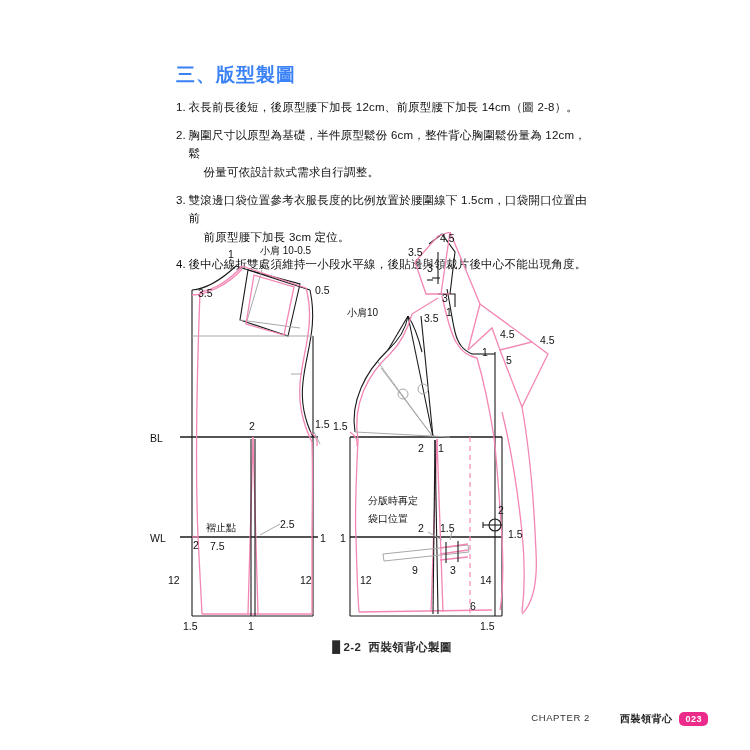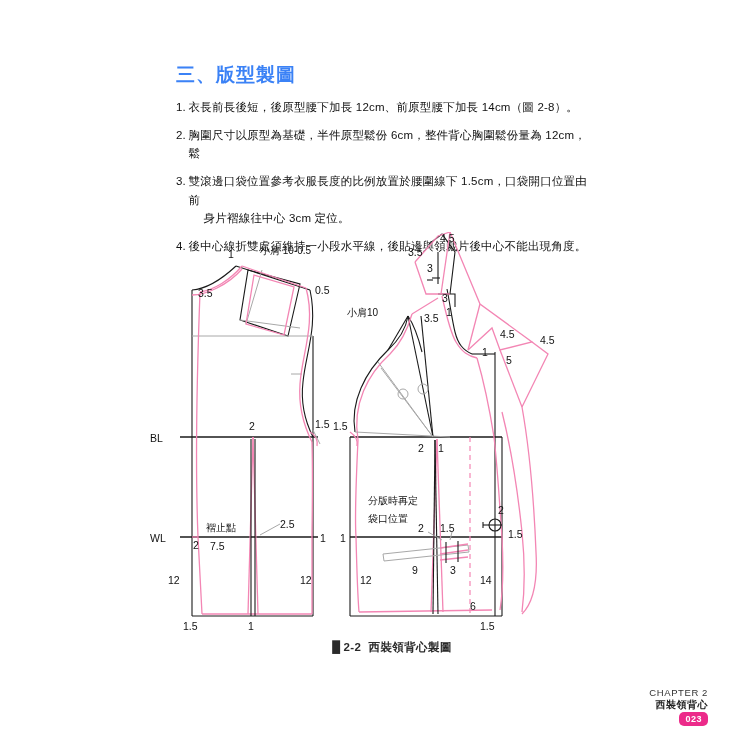--- a/index.html
+++ b/index.html
@@ -29,24 +29,24 @@
   .figure svg{display:block;}
   .fig-caption{
     position:absolute;left:10px;right:0;top:640px;text-align:center;
     font-size:11.5px;font-weight:700;color:#2a2a2a;letter-spacing:.4px;padding-left:24px;
   }
   .fig-caption .mark{display:inline-block;margin-right:2px;}
 
   
   .footer{
     position:absolute;right:42px;bottom:24px;
-    display:flex;align-items:flex-end;gap:0;flex-direction:column;
+    display:flex;align-items:flex-start;gap:7px;
   }
   .footer-chapter{font-size:9.5px;letter-spacing:.6px;color:#333;}
-  .footer-title{font-size:10px;font-weight:700;color:#222;letter-spacing:.5px;}
+  .footer-title{font-size:10px;font-weight:700;color:#222;letter-spacing:.5px;margin-left:23px;}
   .footer-page{
     background:#ec2b8a;color:#fff;font-size:9px;font-weight:700;
     padding:2px 6px 2.5px;border-radius:5px;letter-spacing:.5px;
   }
 
   
   text{font-family:"Liberation Sans","DejaVu Sans",sans-serif;fill:#111;}
 </style>
 </head>
 <body>
@@ -59,27 +59,28 @@
     <div class="step">
       <span class="step-num">1.</span>
       <span class="step-body">
         <span>衣長前長後短，後原型腰下加長 12cm、前原型腰下加長 14cm（圖 2-8）。</span>
       </span>
     </div>
     <div class="step">
       <span class="step-num">2.</span>
       <span class="step-body">
         <span>胸圍尺寸以原型為基礎，半件原型鬆份 6cm，整件背心胸圍鬆份量為 12cm，鬆</span>
+        <span class="l2">份量可依設計款式需求自行調整。</span>
       </span>
     </div>
     <div class="step">
       <span class="step-num">3.</span>
       <span class="step-body">
         <span>雙滾邊口袋位置參考衣服長度的比例放置於腰圍線下 1.5cm，口袋開口位置由前</span>
-        <span class="l2">身片褶線往中心 3cm 定位。</span>
+        <span class="l2">前原型腰下加長 3cm 定位。</span>
       </span>
     </div>
     <div class="step">
       <span class="step-num">4.</span>
       <span class="step-body">
         <span>後中心線折雙處須維持一小段水平線，後貼邊與領裁片後中心不能出現角度。</span>
       </span>
     </div>
   </div>
 

